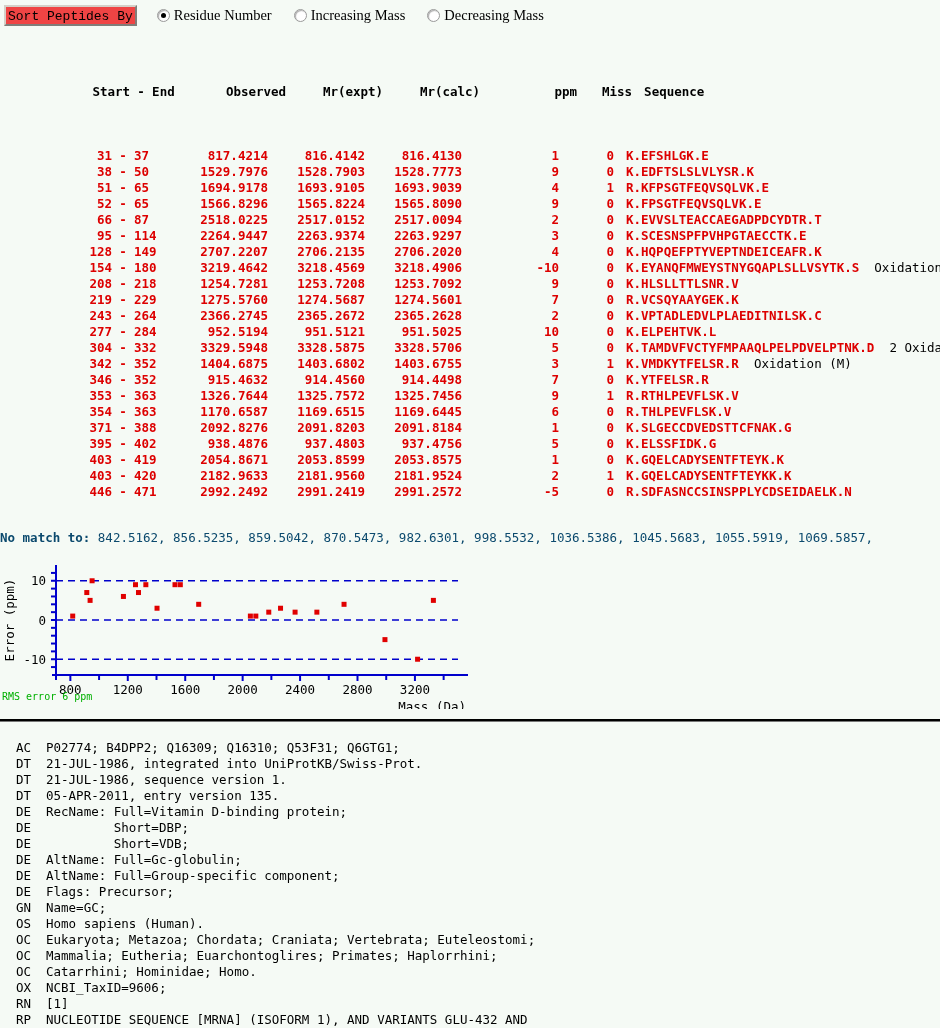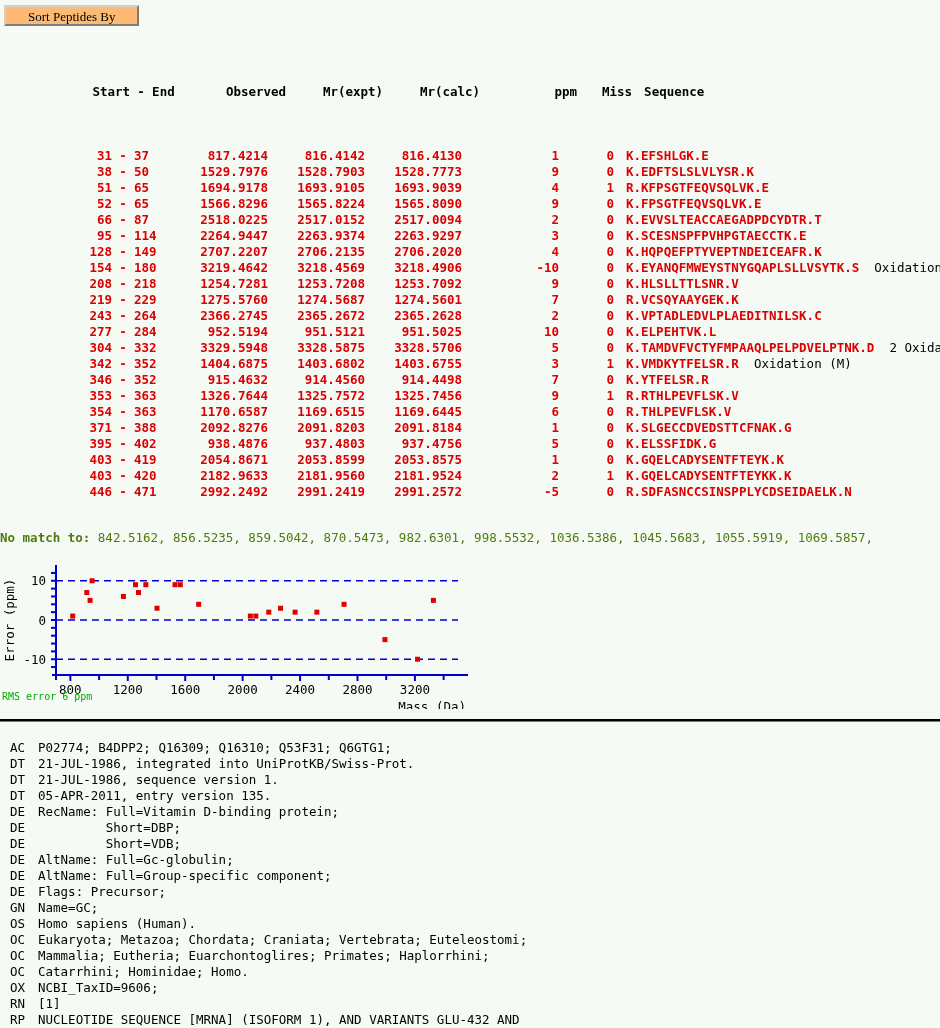--- a/index.html
+++ b/index.html
@@ -19,26 +19,26 @@
 
   
   #toolbar {
     display: flex;
     align-items: center;
     height: 28px;
     padding: 3px 0 0 4px;
     box-sizing: border-box;
   }
   #sort-button {
-    font-family: Liberation Serif, serif;
+    font-family: Liberation Mono, monospace;
     font-size: 13px;
     color: #000;
-    background: #fdba74;
+    background: #ef4444;
     border: 2px outset #d4d0c8;
-    padding: 1px 22px;
+    padding: 1px 2px;
     height: 21px;
     line-height: 17px;
     cursor: pointer;
   }
   .radio-group {
     display: flex;
     align-items: center;
     margin-left: 20px;
   }
   .radio-opt {
@@ -96,21 +96,21 @@
     font-weight: normal;
     font-family: "DejaVu Sans Mono", "Liberation Mono", monospace;
   }
 
   
   #nomatch {
     margin-top: 14px;
     font-size: 12.5px;
     font-weight: bold;
     white-space: pre;
-    color: #4d7c0f;
+    color: #0c4a6e;
   }
   #nomatch .nm-label { font-weight: bold; }
   #nomatch .nm-values { font-weight: normal; }
 
   
   #error-plot-wrap {
     margin-top: 14px;
     position: relative;
     width: 470px;
     height: 150px;
@@ -137,27 +137,41 @@
   
   #uniprot {
     margin-top: 18px;
     font-family: "DejaVu Sans Mono", "Liberation Mono", monospace;
     font-size: 12.5px;
     line-height: 16px;
     white-space: pre;
     color: #000;
   }
   #uniprot .ln { display: block; }
-  .up-key { display: inline-block; width: 38px; padding-left: 10px; box-sizing: border-box; }
+  .up-key { display: inline-block; width: 46px; padding-left: 16px; box-sizing: border-box; }
 </style>
 </head>
 <body>
 
 <div id="toolbar">
   <button id="sort-button">Sort Peptides By</button>
+  <div class="radio-group">
+    <label class="radio-opt checked">
+      <span class="radio-dot"></span>
+      <span>Residue Number</span>
+    </label>
+    <label class="radio-opt">
+      <span class="radio-dot"></span>
+      <span>Increasing Mass</span>
+    </label>
+    <label class="radio-opt">
+      <span class="radio-dot"></span>
+      <span>Decreasing Mass</span>
+    </label>
+  </div>
 </div>
 
 <div id="peptide-table">
   <div class="hdr">
     <span class="c-start">Start</span><span class="c-dash">-</span><span class="c-end">End</span><span class="c-obs">Observed</span><span class="c-expt">Mr(expt)</span><span class="c-calc">Mr(calc)</span><span class="c-ppm">ppm</span><span class="c-miss">Miss</span><span class="c-seq">Sequence</span>
   </div>
   <div id="table-body"><div class="row"><span class="c-start">31</span><span class="c-dash">-</span><span class="c-end">37</span><span class="c-obs">817.4214</span><span class="c-expt">816.4142</span><span class="c-calc">816.4130</span><span class="c-ppm">1</span><span class="c-miss">0</span><span class="c-seq">K.EFSHLGK.E</span></div><div class="row"><span class="c-start">38</span><span class="c-dash">-</span><span class="c-end">50</span><span class="c-obs">1529.7976</span><span class="c-expt">1528.7903</span><span class="c-calc">1528.7773</span><span class="c-ppm">9</span><span class="c-miss">0</span><span class="c-seq">K.EDFTSLSLVLYSR.K</span></div><div class="row"><span class="c-start">51</span><span class="c-dash">-</span><span class="c-end">65</span><span class="c-obs">1694.9178</span><span class="c-expt">1693.9105</span><span class="c-calc">1693.9039</span><span class="c-ppm">4</span><span class="c-miss">1</span><span class="c-seq">R.KFPSGTFEQVSQLVK.E</span></div><div class="row"><span class="c-start">52</span><span class="c-dash">-</span><span class="c-end">65</span><span class="c-obs">1566.8296</span><span class="c-expt">1565.8224</span><span class="c-calc">1565.8090</span><span class="c-ppm">9</span><span class="c-miss">0</span><span class="c-seq">K.FPSGTFEQVSQLVK.E</span></div><div class="row"><span class="c-start">66</span><span class="c-dash">-</span><span class="c-end">87</span><span class="c-obs">2518.0225</span><span class="c-expt">2517.0152</span><span class="c-calc">2517.0094</span><span class="c-ppm">2</span><span class="c-miss">0</span><span class="c-seq">K.EVVSLTEACCAEGADPDCYDTR.T</span></div><div class="row"><span class="c-start">95</span><span class="c-dash">-</span><span class="c-end">114</span><span class="c-obs">2264.9447</span><span class="c-expt">2263.9374</span><span class="c-calc">2263.9297</span><span class="c-ppm">3</span><span class="c-miss">0</span><span class="c-seq">K.SCESNSPFPVHPGTAECCTK.E</span></div><div class="row"><span class="c-start">128</span><span class="c-dash">-</span><span class="c-end">149</span><span class="c-obs">2707.2207</span><span class="c-expt">2706.2135</span><span class="c-calc">2706.2020</span><span class="c-ppm">4</span><span class="c-miss">0</span><span class="c-seq">K.HQPQEFPTYVEPTNDEICEAFR.K</span></div><div class="row"><span class="c-start">154</span><span class="c-dash">-</span><span class="c-end">180</span><span class="c-obs">3219.4642</span><span class="c-expt">3218.4569</span><span class="c-calc">3218.4906</span><span class="c-ppm">-10</span><span class="c-miss">0</span><span class="c-seq">K.EYANQFMWEYSTNYGQAPLSLLVSYTK.S</span><span class="mod">  Oxidation (M)</span></div><div class="row"><span class="c-start">208</span><span class="c-dash">-</span><span class="c-end">218</span><span class="c-obs">1254.7281</span><span class="c-expt">1253.7208</span><span class="c-calc">1253.7092</span><span class="c-ppm">9</span><span class="c-miss">0</span><span class="c-seq">K.HLSLLTTLSNR.V</span></div><div class="row"><span class="c-start">219</span><span class="c-dash">-</span><span class="c-end">229</span><span class="c-obs">1275.5760</span><span class="c-expt">1274.5687</span><span class="c-calc">1274.5601</span><span class="c-ppm">7</span><span class="c-miss">0</span><span class="c-seq">R.VCSQYAAYGEK.K</span></div><div class="row"><span class="c-start">243</span><span class="c-dash">-</span><span class="c-end">264</span><span class="c-obs">2366.2745</span><span class="c-expt">2365.2672</span><span class="c-calc">2365.2628</span><span class="c-ppm">2</span><span class="c-miss">0</span><span class="c-seq">K.VPTADLEDVLPLAEDITNILSK.C</span></div><div class="row"><span class="c-start">277</span><span class="c-dash">-</span><span class="c-end">284</span><span class="c-obs">952.5194</span><span class="c-expt">951.5121</span><span class="c-calc">951.5025</span><span class="c-ppm">10</span><span class="c-miss">0</span><span class="c-seq">K.ELPEHTVK.L</span></div><div class="row"><span class="c-start">304</span><span class="c-dash">-</span><span class="c-end">332</span><span class="c-obs">3329.5948</span><span class="c-expt">3328.5875</span><span class="c-calc">3328.5706</span><span class="c-ppm">5</span><span class="c-miss">0</span><span class="c-seq">K.TAMDVFVCTYFMPAAQLPELPDVELPTNK.D</span><span class="mod">  2 Oxidation (M)</span></div><div class="row"><span class="c-start">342</span><span class="c-dash">-</span><span class="c-end">352</span><span class="c-obs">1404.6875</span><span class="c-expt">1403.6802</span><span class="c-calc">1403.6755</span><span class="c-ppm">3</span><span class="c-miss">1</span><span class="c-seq">K.VMDKYTFELSR.R</span><span class="mod">  Oxidation (M)</span></div><div class="row"><span class="c-start">346</span><span class="c-dash">-</span><span class="c-end">352</span><span class="c-obs">915.4632</span><span class="c-expt">914.4560</span><span class="c-calc">914.4498</span><span class="c-ppm">7</span><span class="c-miss">0</span><span class="c-seq">K.YTFELSR.R</span></div><div class="row"><span class="c-start">353</span><span class="c-dash">-</span><span class="c-end">363</span><span class="c-obs">1326.7644</span><span class="c-expt">1325.7572</span><span class="c-calc">1325.7456</span><span class="c-ppm">9</span><span class="c-miss">1</span><span class="c-seq">R.RTHLPEVFLSK.V</span></div><div class="row"><span class="c-start">354</span><span class="c-dash">-</span><span class="c-end">363</span><span class="c-obs">1170.6587</span><span class="c-expt">1169.6515</span><span class="c-calc">1169.6445</span><span class="c-ppm">6</span><span class="c-miss">0</span><span class="c-seq">R.THLPEVFLSK.V</span></div><div class="row"><span class="c-start">371</span><span class="c-dash">-</span><span class="c-end">388</span><span class="c-obs">2092.8276</span><span class="c-expt">2091.8203</span><span class="c-calc">2091.8184</span><span class="c-ppm">1</span><span class="c-miss">0</span><span class="c-seq">K.SLGECCDVEDSTTCFNAK.G</span></div><div class="row"><span class="c-start">395</span><span class="c-dash">-</span><span class="c-end">402</span><span class="c-obs">938.4876</span><span class="c-expt">937.4803</span><span class="c-calc">937.4756</span><span class="c-ppm">5</span><span class="c-miss">0</span><span class="c-seq">K.ELSSFIDK.G</span></div><div class="row"><span class="c-start">403</span><span class="c-dash">-</span><span class="c-end">419</span><span class="c-obs">2054.8671</span><span class="c-expt">2053.8599</span><span class="c-calc">2053.8575</span><span class="c-ppm">1</span><span class="c-miss">0</span><span class="c-seq">K.GQELCADYSENTFTEYK.K</span></div><div class="row"><span class="c-start">403</span><span class="c-dash">-</span><span class="c-end">420</span><span class="c-obs">2182.9633</span><span class="c-expt">2181.9560</span><span class="c-calc">2181.9524</span><span class="c-ppm">2</span><span class="c-miss">1</span><span class="c-seq">K.GQELCADYSENTFTEYKK.K</span></div><div class="row"><span class="c-start">446</span><span class="c-dash">-</span><span class="c-end">471</span><span class="c-obs">2992.2492</span><span class="c-expt">2991.2419</span><span class="c-calc">2991.2572</span><span class="c-ppm">-5</span><span class="c-miss">0</span><span class="c-seq">R.SDFASNCCSINSPPLYCDSEIDAELK.N</span></div></div>
 </div>
 
 <div id="nomatch"><span class="nm-label">No match to:</span><span class="nm-values"> 842.5162, 856.5235, 859.5042, 870.5473, 982.6301, 998.5532, 1036.5386, 1045.5683, 1055.5919, 1069.5857,</span></div>

